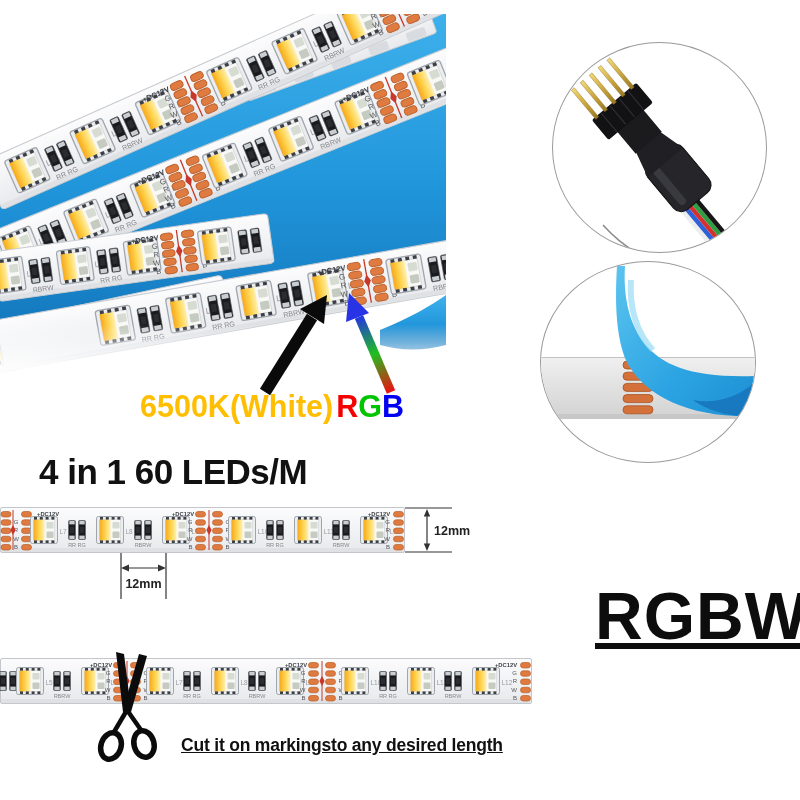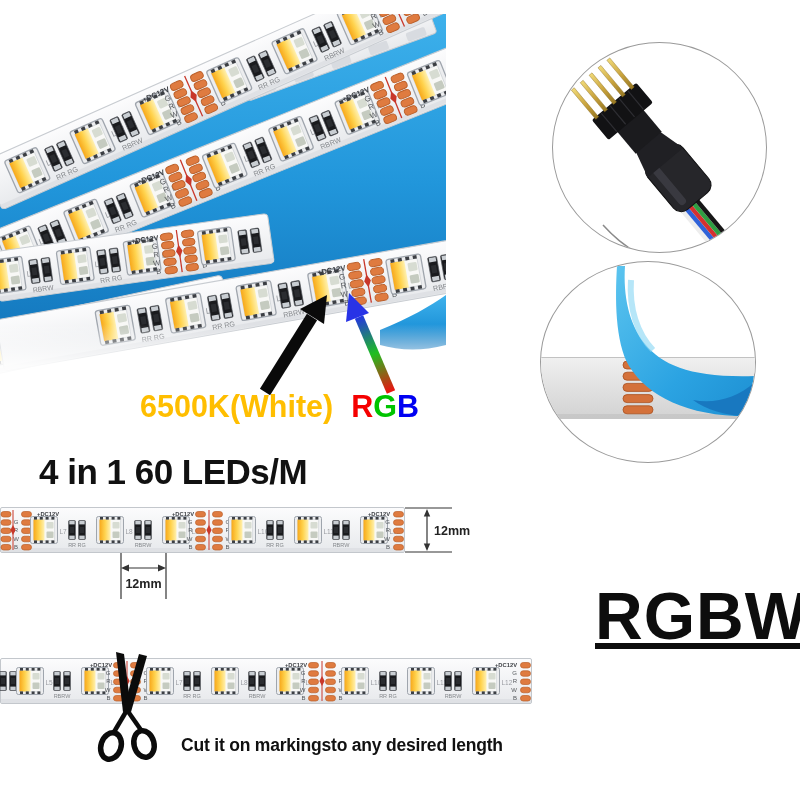--- a/index.html
+++ b/index.html
@@ -1,25 +1,25 @@
 <!DOCTYPE html>
 <html><head>
 <meta charset="utf-8">
 <style>
   html,body{margin:0;padding:0;}
   body{width:800px;height:800px;background:#fff;position:relative;overflow:hidden;
        font-family:"Liberation Sans",sans-serif;}
   .abs{position:absolute;}
   .circle{border:1.5px solid #9a9a9a;border-radius:50%;overflow:hidden;background:#fff;}
-  #annot{left:140px;top:389px;font-size:30.5px;font-weight:bold;display:flex;gap:18px;white-space:nowrap;}
+  #annot{left:140px;top:389px;font-size:30.5px;font-weight:bold;display:flex;gap:3px;white-space:nowrap;}
   #annot .w{color:#FFBE00;}
   #rgbLabel span{display:inline-block;}
   #heading{left:13px;top:452px;font-size:35px;font-weight:bold;color:#111;letter-spacing:-0.5px;margin-left:26px;}
   #rgbw{left:595px;top:578px;font-size:66px;font-weight:bold;color:#0d0d0d;letter-spacing:1px;text-decoration:underline;}
-  #cutNote{left:181px;top:735px;font-size:17.5px;font-weight:bold;color:#101010;letter-spacing:-0.2px;}
+  #cutNote{left:181px;top:735px;font-size:17.5px;font-weight:bold;color:#101010;letter-spacing:-0.2px;text-decoration:underline;}
   svg text{font-family:"Liberation Sans",sans-serif;}
 </style>
 </head>
 <body>
 
 <div id="stage">
 
   <svg id="coil" class="abs" style="left:0;top:14px" width="446" height="386" viewBox="0 0 446 386">
     <defs>
       <linearGradient id="gPcb" x1="0" y1="0" x2="0" y2="1">

